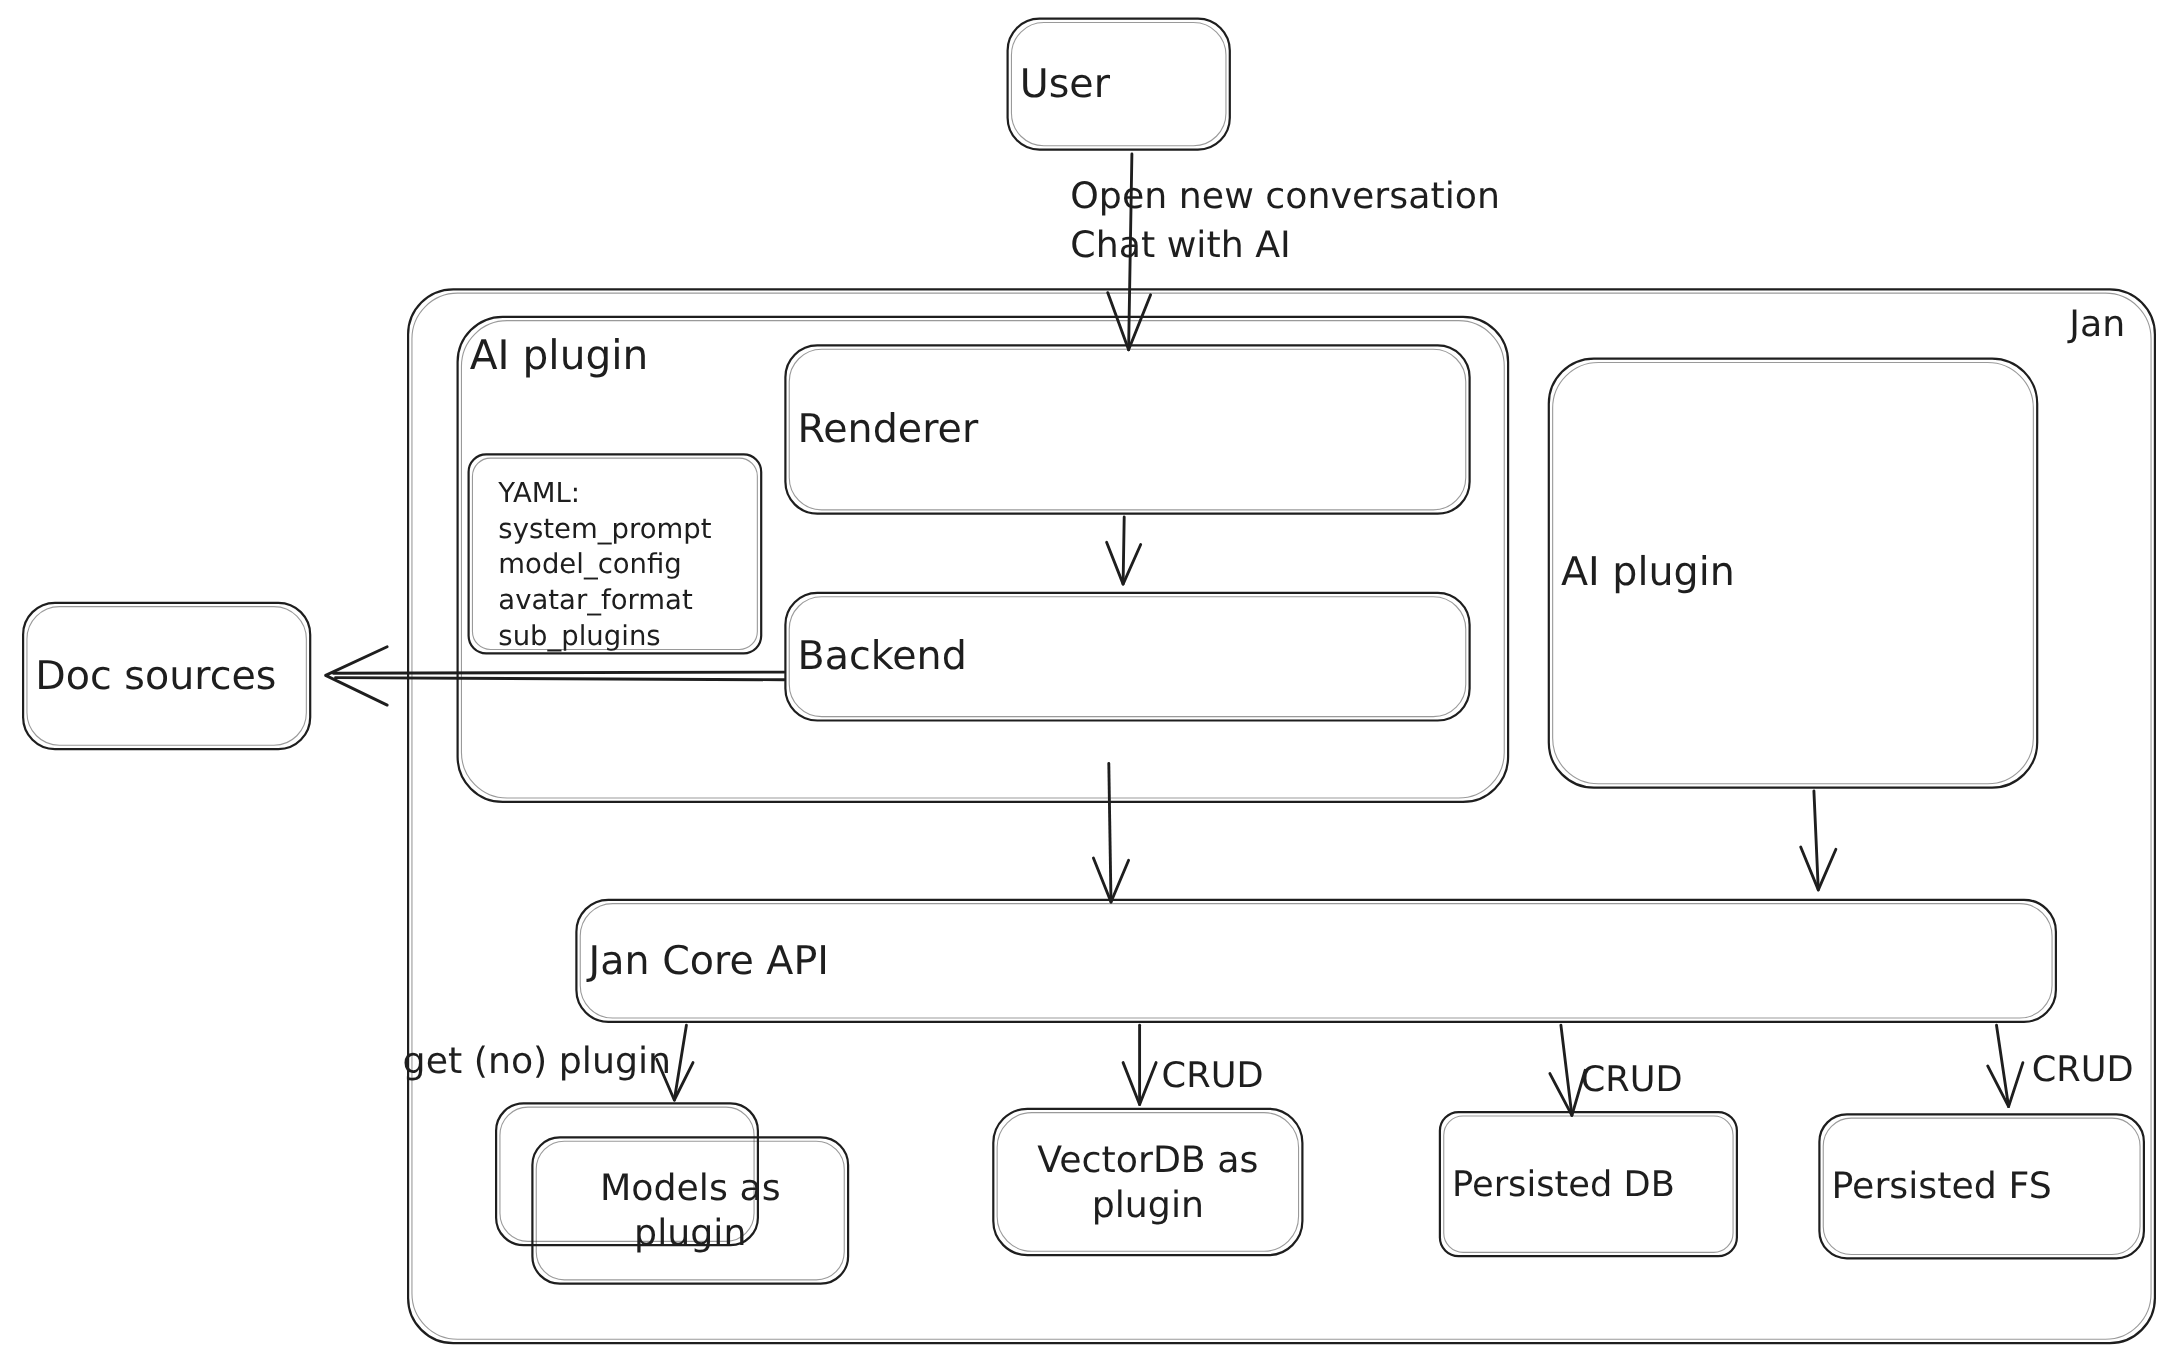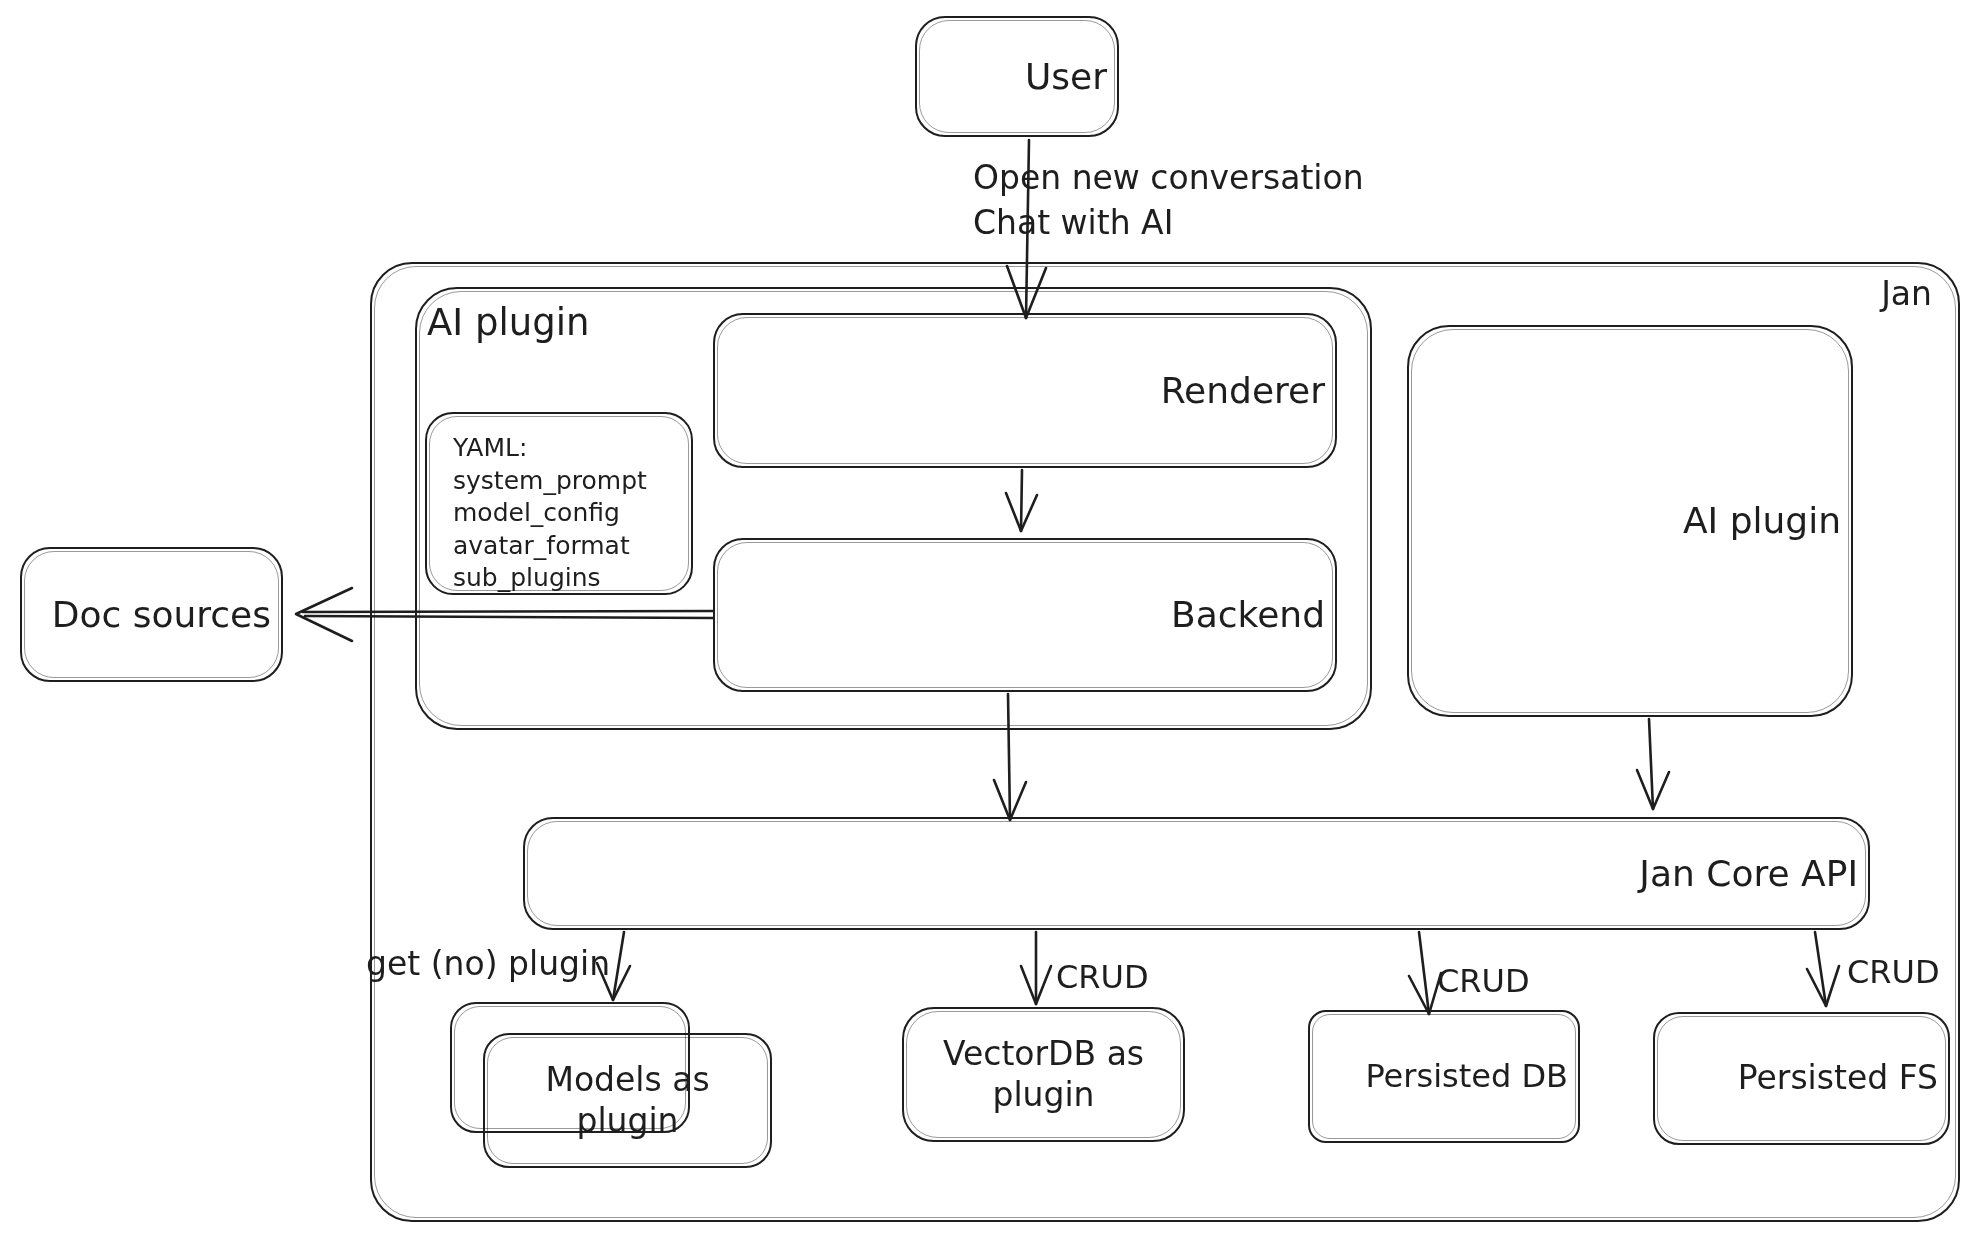--- a/index.html
+++ b/index.html
@@ -17,21 +17,21 @@
     overflow: hidden;
   }
   .box {
     position: absolute;
     box-sizing: border-box;
     border: 2.6px solid #1e1e1e;
     border-radius: 30px;
     background: transparent;
     display: flex;
     align-items: center;
-    justify-content: flex-end;
+    justify-content: flex-start;
     text-align: center;
     color: #1e1e1e;
   }
   
   .box::after {
     content: "";
     position: absolute;
     inset: 2px;
     border: 1px solid rgba(30,30,30,0.45);
     border-radius: inherit;
@@ -49,21 +49,21 @@
     font-size: 33px;
   }
   .corner-label {
     position: absolute;
     font-size: 35px;
     white-space: nowrap;
   }
   .note {
     justify-content: flex-start;
     align-items: flex-start;
-    border-radius: 28px;
+    border-radius: 17px;
   }
   .note .note-lines {
     padding: 18px 0 0 26px;
     text-align: left;
     font-size: 25px;
     line-height: 1.3;
   }
   .float-label {
     position: absolute;
     font-size: 32px;
@@ -107,21 +107,21 @@
   <div class="box note" style="left:425px; top:412px; width:268px; height:183px;">
     <div class="note-lines">
       <div>YAML:</div>
       <div>system_prompt</div>
       <div>model_config</div>
       <div>avatar_format</div>
       <div>sub_plugins</div>
     </div>
   </div>
 
-  <div class="box" style="left:713px; top:538px; width:624px; height:154px;">
+  <div class="box" style="left:713px; top:538px; width:624px; height:118px;">
     <span class="label">Backend</span>
   </div>
 
   <div class="box container" style="left:1407px; top:325px; width:446px; height:392px;">
     <span class="label">AI plugin</span>
   </div>
 
   <div class="box" style="left:20px; top:547px; width:263px; height:135px;">
     <span class="label">Doc sources</span>
   </div>

